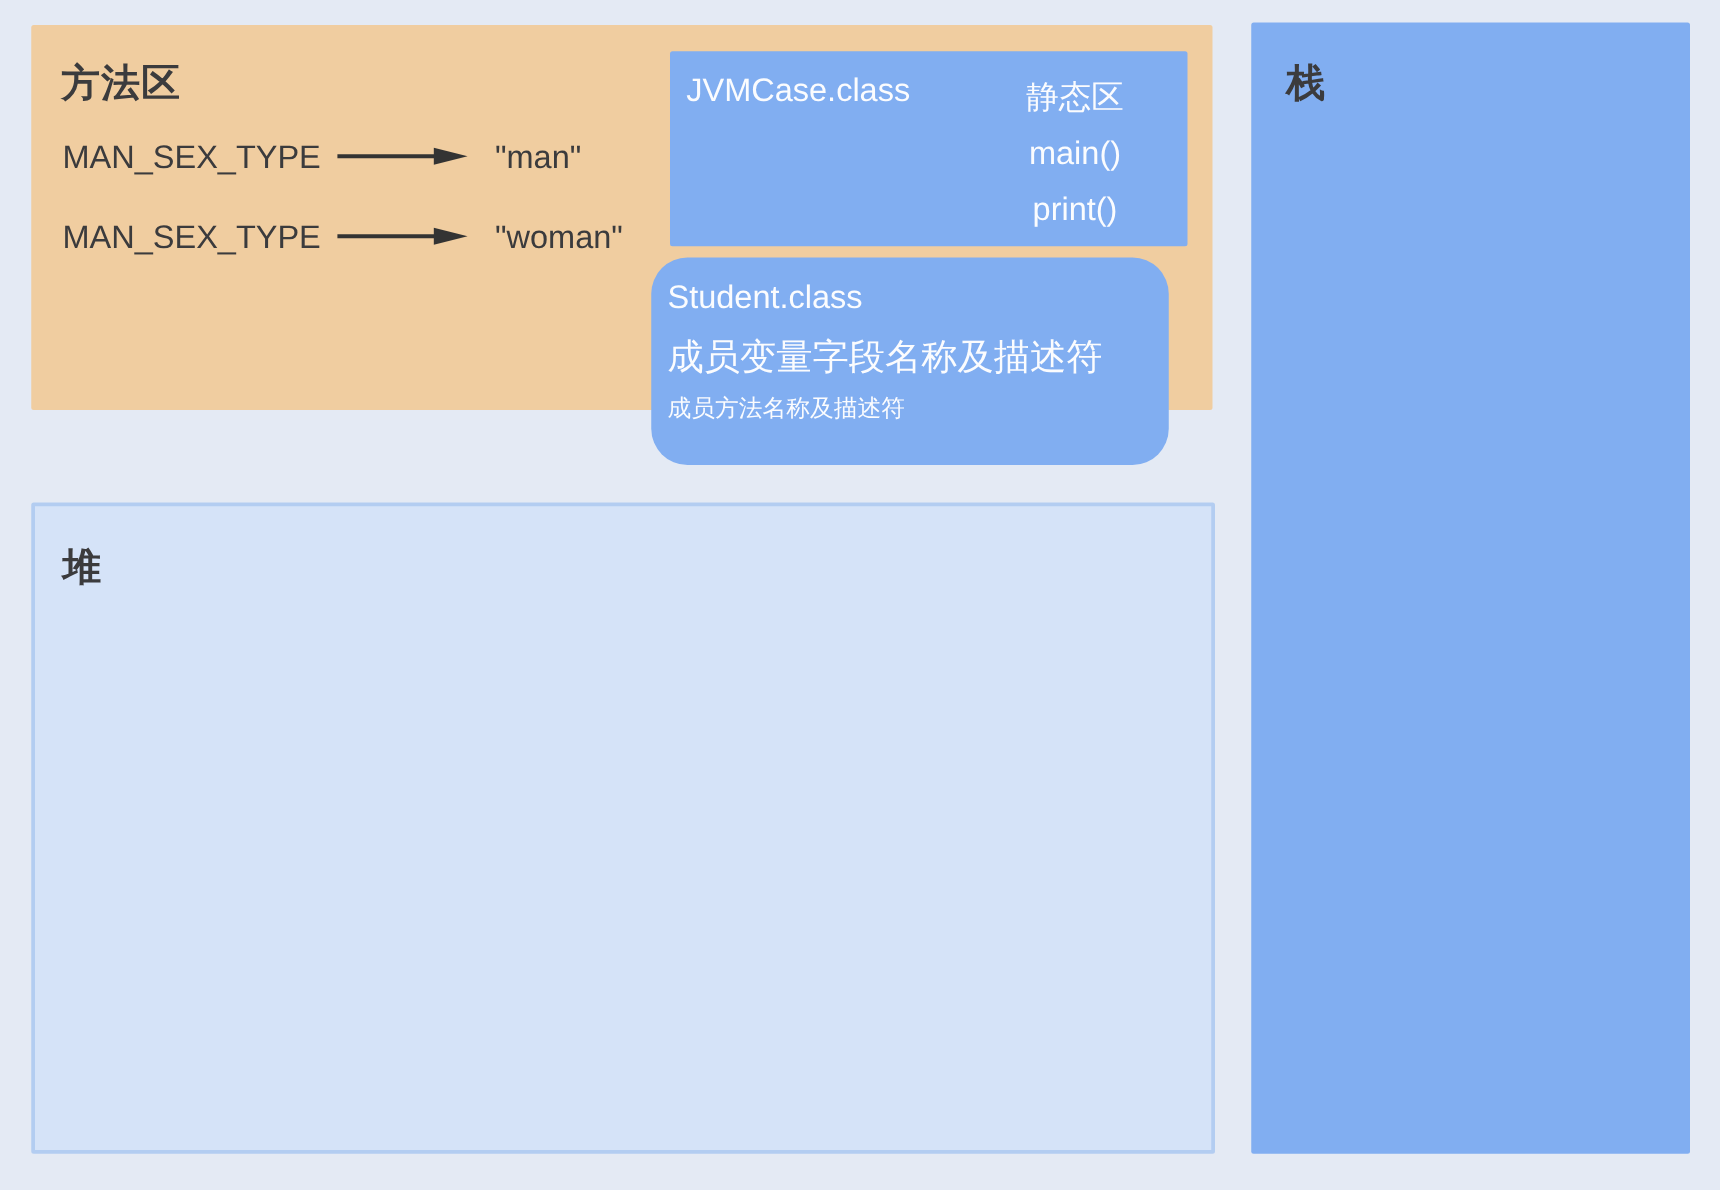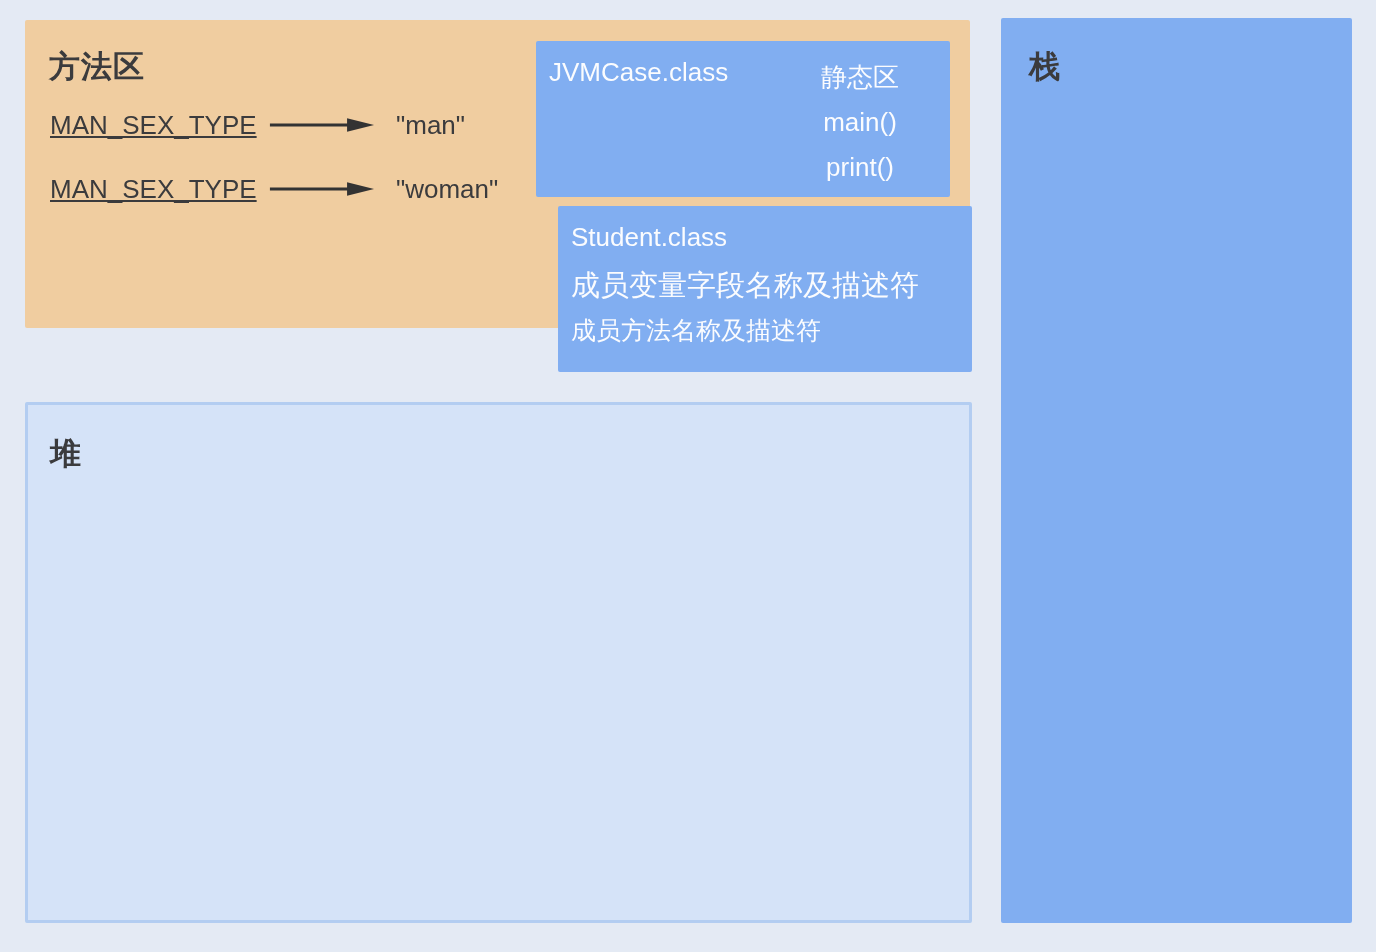--- a/index.html
+++ b/index.html
@@ -47,44 +47,44 @@
     left: 25px;
     height: 38px;
     display: flex;
     align-items: center;
     color: var(--text-dark);
     font-size: 26px;
     white-space: nowrap;
   }
   .const-row.row-1 { top: 86px; }
   .const-row.row-2 { top: 150px; }
-  .const-name { display: inline-block; width: 218px; text-decoration: underline; }
+  .const-name { display: inline-block; width: 218px; }
   .arrow-wrap { display: inline-block; width: 108px; height: 16px; margin-right: 20px; }
   .arrow-wrap svg { display: block; width: 108px; height: 16px; }
   .arrow-line { stroke: var(--arrow); stroke-width: 3.2; }
   .arrow-head { fill: var(--arrow); }
 
   
   .class-box {
     background: var(--class-box-bg);
     color: var(--text-light);
     font-size: 26px;
     border-radius: 2px;
   }
   .jvmcase-box { left: 511px; top: 21px; width: 414px; height: 156px; }
   .class-title { left: 13px; top: 16px; white-space: nowrap; }
   .static-col {
     left: 270px; top: 14px; width: 108px;
     text-align: center;
     line-height: 45px;
     white-space: nowrap;
   }
-  .student-box { left: 533px; top: 186px; width: 414px; height: 166px; }
+  .student-box { left: 496px; top: 186px; width: 414px; height: 166px; border-radius: 29px; }
   .student-box .line-1 { left: 13px; top: 60px; white-space: nowrap; font-size: 29px; }
-  .student-box .line-2 { left: 13px; top: 108px; white-space: nowrap; font-size: 25px; }
+  .student-box .line-2 { left: 13px; top: 108px; white-space: nowrap; font-size: 19px; }
 
   
   .heap {
     left: 25px; top: 402px;
     width: 947px; height: 521px;
     background: var(--heap-bg);
     border: 3px solid var(--heap-border);
     border-radius: 2px;
   }
   .heap .region-title { left: 22px; top: 28px; }

